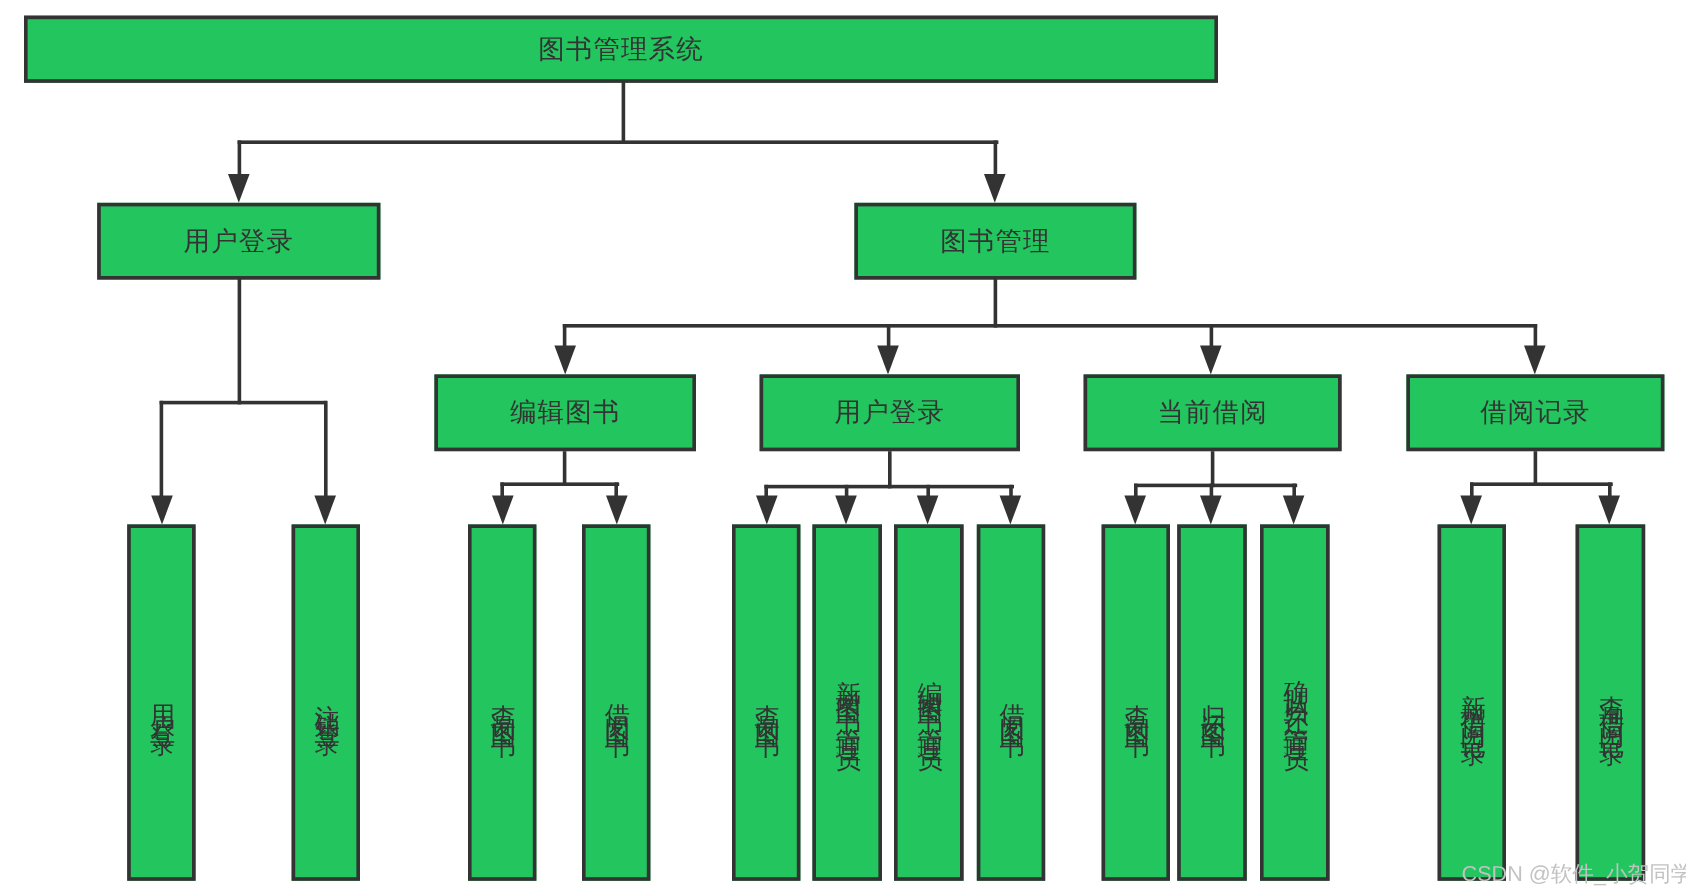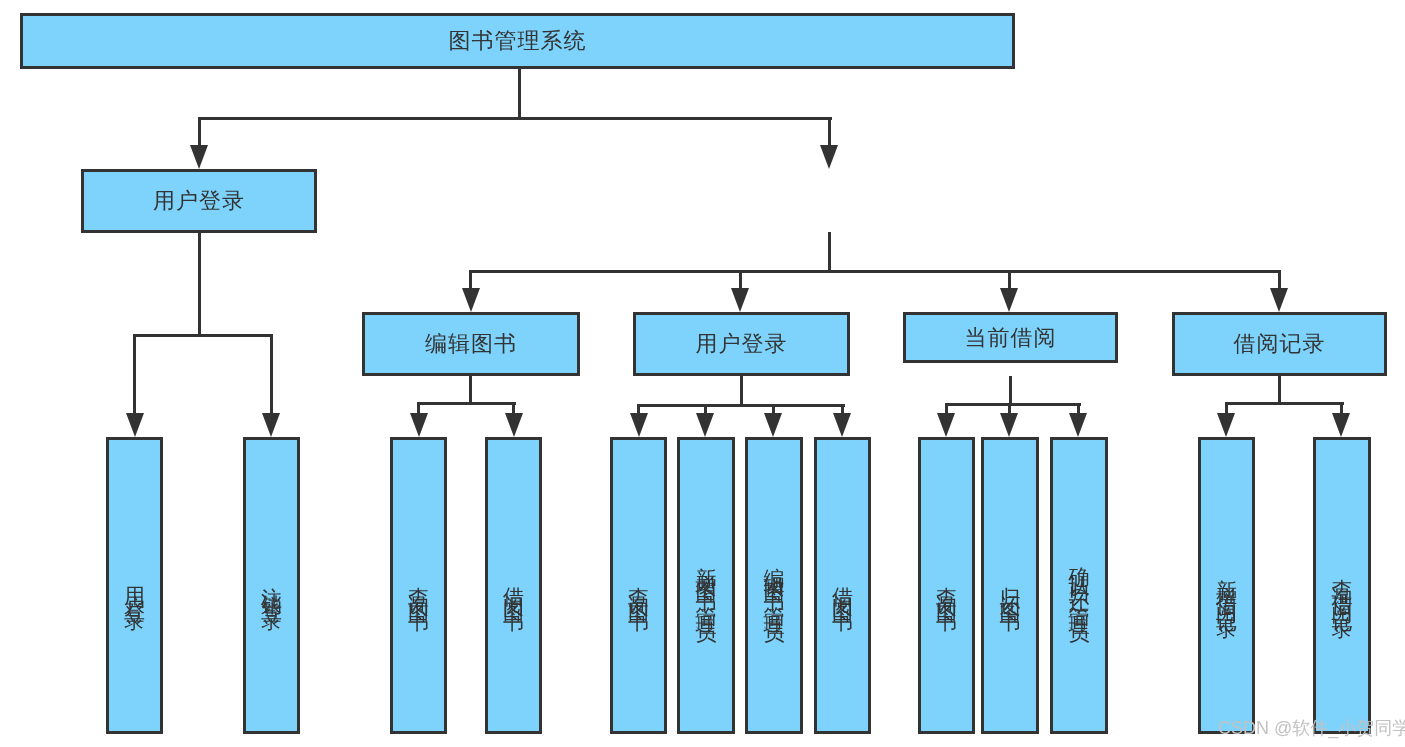--- a/index.html
+++ b/index.html
@@ -2,21 +2,21 @@
 <html><head>
 <meta charset="utf-8">
 <style>
   html,body { margin:0; padding:0; background:#ffffff; }
   #canvas {
     position:relative; width:1405px; height:747px; background:var(--bg,#fff);
     font-family:"Liberation Sans", sans-serif; overflow:hidden;
   }
   .node {
     position:absolute; box-sizing:border-box;
-    border:3px solid var(--line,#333); background:#7dd3fc; color:var(--text,#333);
+    border:3px solid var(--line,#333); background:#22c55e; color:var(--text,#333);
     display:flex; align-items:center; justify-content:center;
   }
   .hnode { font-size:22px; letter-spacing:1px; }
   .vnode { writing-mode:vertical-rl; text-orientation:mixed; font-size:21px; letter-spacing:8px; }
   .hline, .vline { position:absolute; background:var(--line,#333); }
   .arrow {
     position:absolute; width:0; height:0;
     border-left:9px solid transparent; border-right:9px solid transparent;
     border-top:24px solid var(--line,#333);
   }
@@ -30,20 +30,21 @@
   <div class="node hnode" style="left:20px; top:13px; width:995px; height:56px;">图书管理系统</div>
 
   <div class="vline" style="left:518px; top:68px; width:3px; height:52px;"></div>
   <div class="hline" style="left:198px; top:117px; width:634px; height:3px;"></div>
   <div class="vline" style="left:198px; top:117px; width:3px; height:32px;"></div>
   <div class="arrow" style="left:190px; top:145px;"></div>
   <div class="vline" style="left:828px; top:117px; width:3px; height:32px;"></div>
   <div class="arrow" style="left:820px; top:145px;"></div>
 
   <div class="node hnode" style="left:81px; top:169px; width:236px; height:64px;">用户登录</div>
+  <div class="node hnode" style="left:712px; top:169px; width:235px; height:64px;">图书管理</div>
 
   <div class="vline" style="left:198px; top:232px; width:3px; height:105px;"></div>
   <div class="hline" style="left:133px; top:334px; width:139px; height:3px;"></div>
   <div class="vline" style="left:133px; top:334px; width:3px; height:84px;"></div>
   <div class="arrow" style="left:126px; top:413px;"></div>
   <div class="vline" style="left:270px; top:334px; width:3px; height:84px;"></div>
   <div class="arrow" style="left:262px; top:413px;"></div>
 
   <div class="vline" style="left:828px; top:232px; width:3px; height:41px;"></div>
   <div class="hline" style="left:469px; top:270px; width:812px; height:3px;"></div>
@@ -51,21 +52,21 @@
   <div class="arrow" style="left:462px; top:288px;"></div>
   <div class="vline" style="left:739px; top:270px; width:3px; height:22px;"></div>
   <div class="arrow" style="left:731px; top:288px;"></div>
   <div class="vline" style="left:1008px; top:270px; width:3px; height:22px;"></div>
   <div class="arrow" style="left:1000px; top:288px;"></div>
   <div class="vline" style="left:1278px; top:270px; width:3px; height:22px;"></div>
   <div class="arrow" style="left:1270px; top:288px;"></div>
 
   <div class="node hnode" style="left:362px; top:312px; width:218px; height:64px;">编辑图书</div>
   <div class="node hnode" style="left:633px; top:312px; width:217px; height:64px;">用户登录</div>
-  <div class="node hnode" style="left:903px; top:312px; width:215px; height:51px;">当前借阅</div>
+  <div class="node hnode" style="left:903px; top:312px; width:215px; height:64px;">当前借阅</div>
   <div class="node hnode" style="left:1172px; top:312px; width:215px; height:64px;">借阅记录</div>
 
   <div class="vline" style="left:469px; top:376px; width:3px; height:29px;"></div>
   <div class="hline" style="left:417px; top:402px; width:99px; height:3px;"></div>
   <div class="vline" style="left:417px; top:402px; width:3px; height:13px;"></div>
   <div class="arrow" style="left:410px; top:413px;"></div>
   <div class="vline" style="left:512px; top:402px; width:3px; height:13px;"></div>
   <div class="arrow" style="left:505px; top:413px;"></div>
 
   <div class="vline" style="left:740px; top:376px; width:3px; height:31px;"></div>

